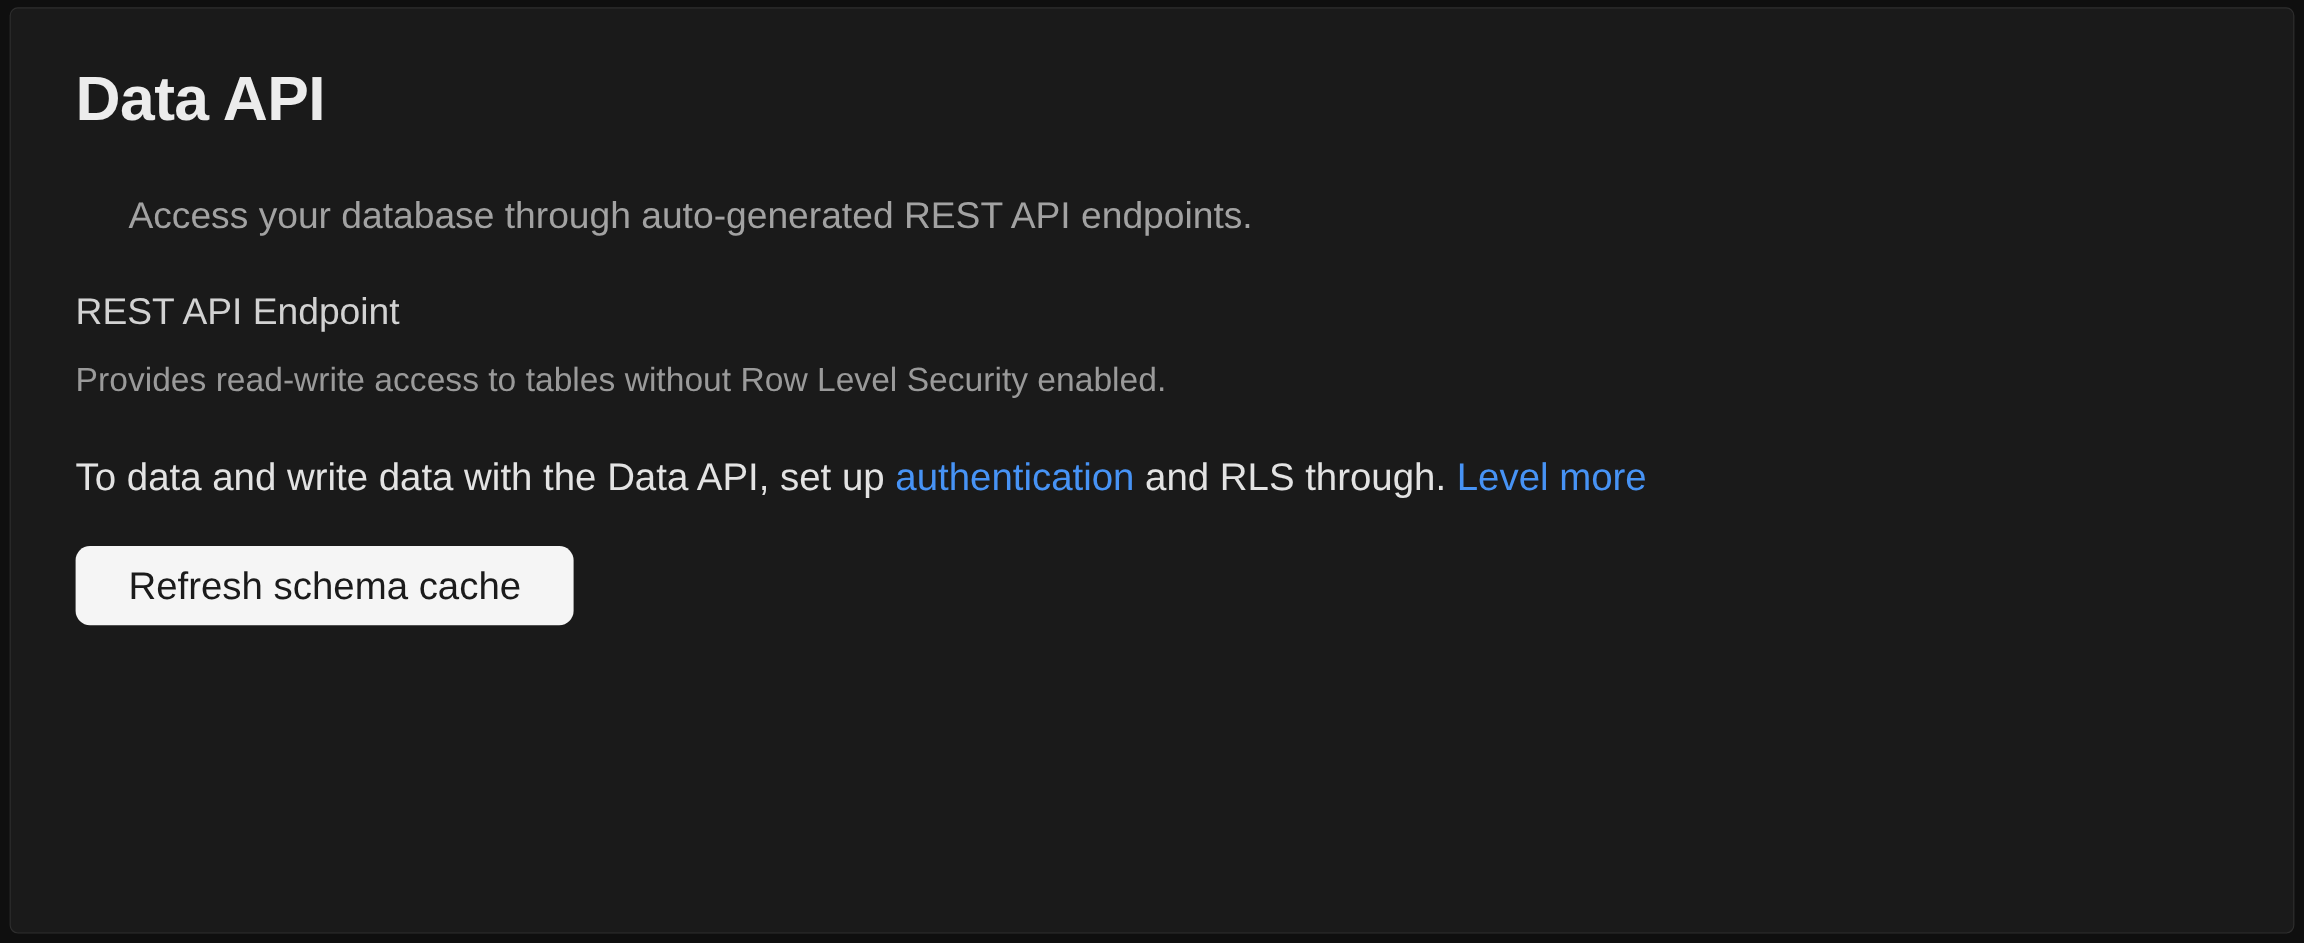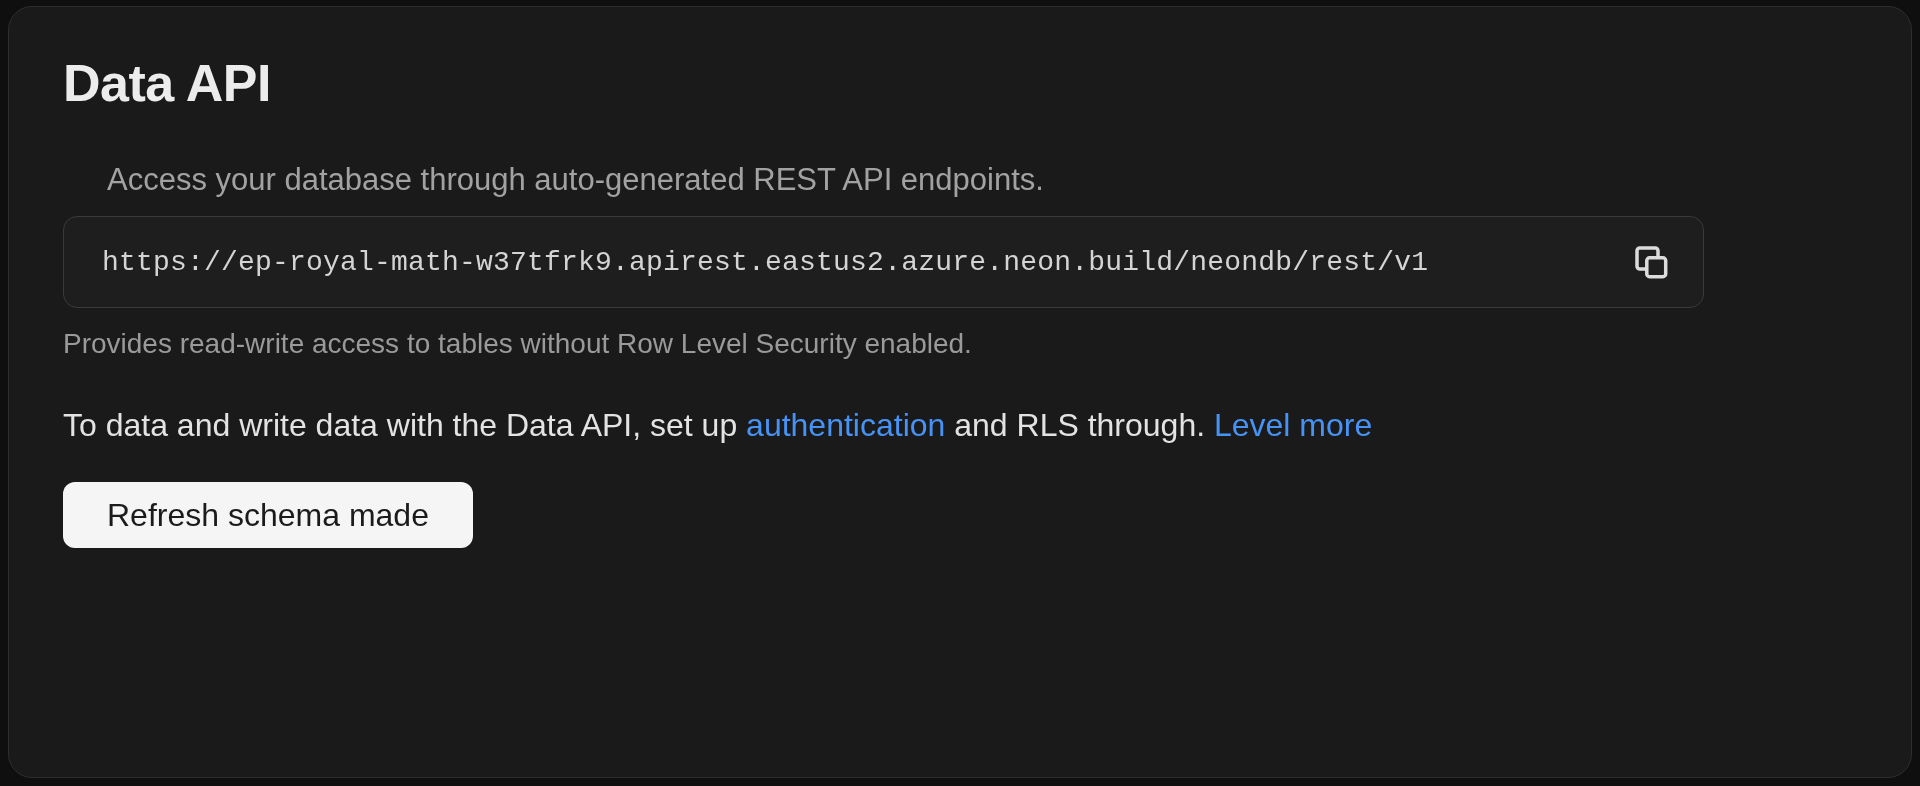--- a/index.html
+++ b/index.html
@@ -7,21 +7,21 @@
     width: 1920px; height: 786px;
     background: #0f0f0f;
     font-family: "Liberation Sans", sans-serif;
     overflow: hidden;
   }
   .card {
     position: absolute;
     left: 8px; right: 8px; top: 6px; bottom: 8px;
     background: #1a1a1a;
     border: 1px solid #2e2e2e;
-    border-radius: 24px;
+    border-radius: 7px;
     padding: 44px 54px 56px 54px;
   }
   .title {
     font-size: 52px;
     font-weight: 700;
     color: #ececec;
     letter-spacing: -0.5px;
     line-height: 1.25;
   }
   .subtitle {
@@ -103,33 +103,23 @@
 </style>
 </head>
 <body>
 
 <div class="card">
 
   <h1 class="title">Data API</h1>
 
   <p class="subtitle">Access your database through auto-generated REST API endpoints.</p>
 
+  <p class="field-label">REST API Endpoint</p>
 
-  <div class="endpoint-field">
-    <span class="endpoint-url">https://ep-royal-math-w37tfrk9.apirest.eastus2.azure.neon.build/neondb/rest/v1</span>
-    <button class="copy-btn">
-      <span style="display:flex;">
-        <svg width="42" height="42" viewBox="0 0 24 24" fill="none">
-          <rect x="4" y="4" width="12" height="12" rx="1.6" stroke="#dcdcdc" stroke-width="2"></rect>
-          <rect x="9.6" y="9.6" width="10.8" height="10.8" rx="1.6" fill="#1e1e1e" stroke="#dcdcdc" stroke-width="2"></rect>
-        </svg>
-      </span>
-    </button>
-  </div>
 
   <p class="helper helper-endpoint">Provides read-write access to tables without Row Level Security enabled.</p>
 
   <p class="auth-note"><span>To data and write data with the Data API, set up </span><a>authentication</a><span> and RLS through. </span><a>Level more</a></p>
 
-  <button class="refresh-button">Refresh schema made</button>
+  <button class="refresh-button">Refresh schema cache</button>
 
 
 </div>
 
 </body></html>

